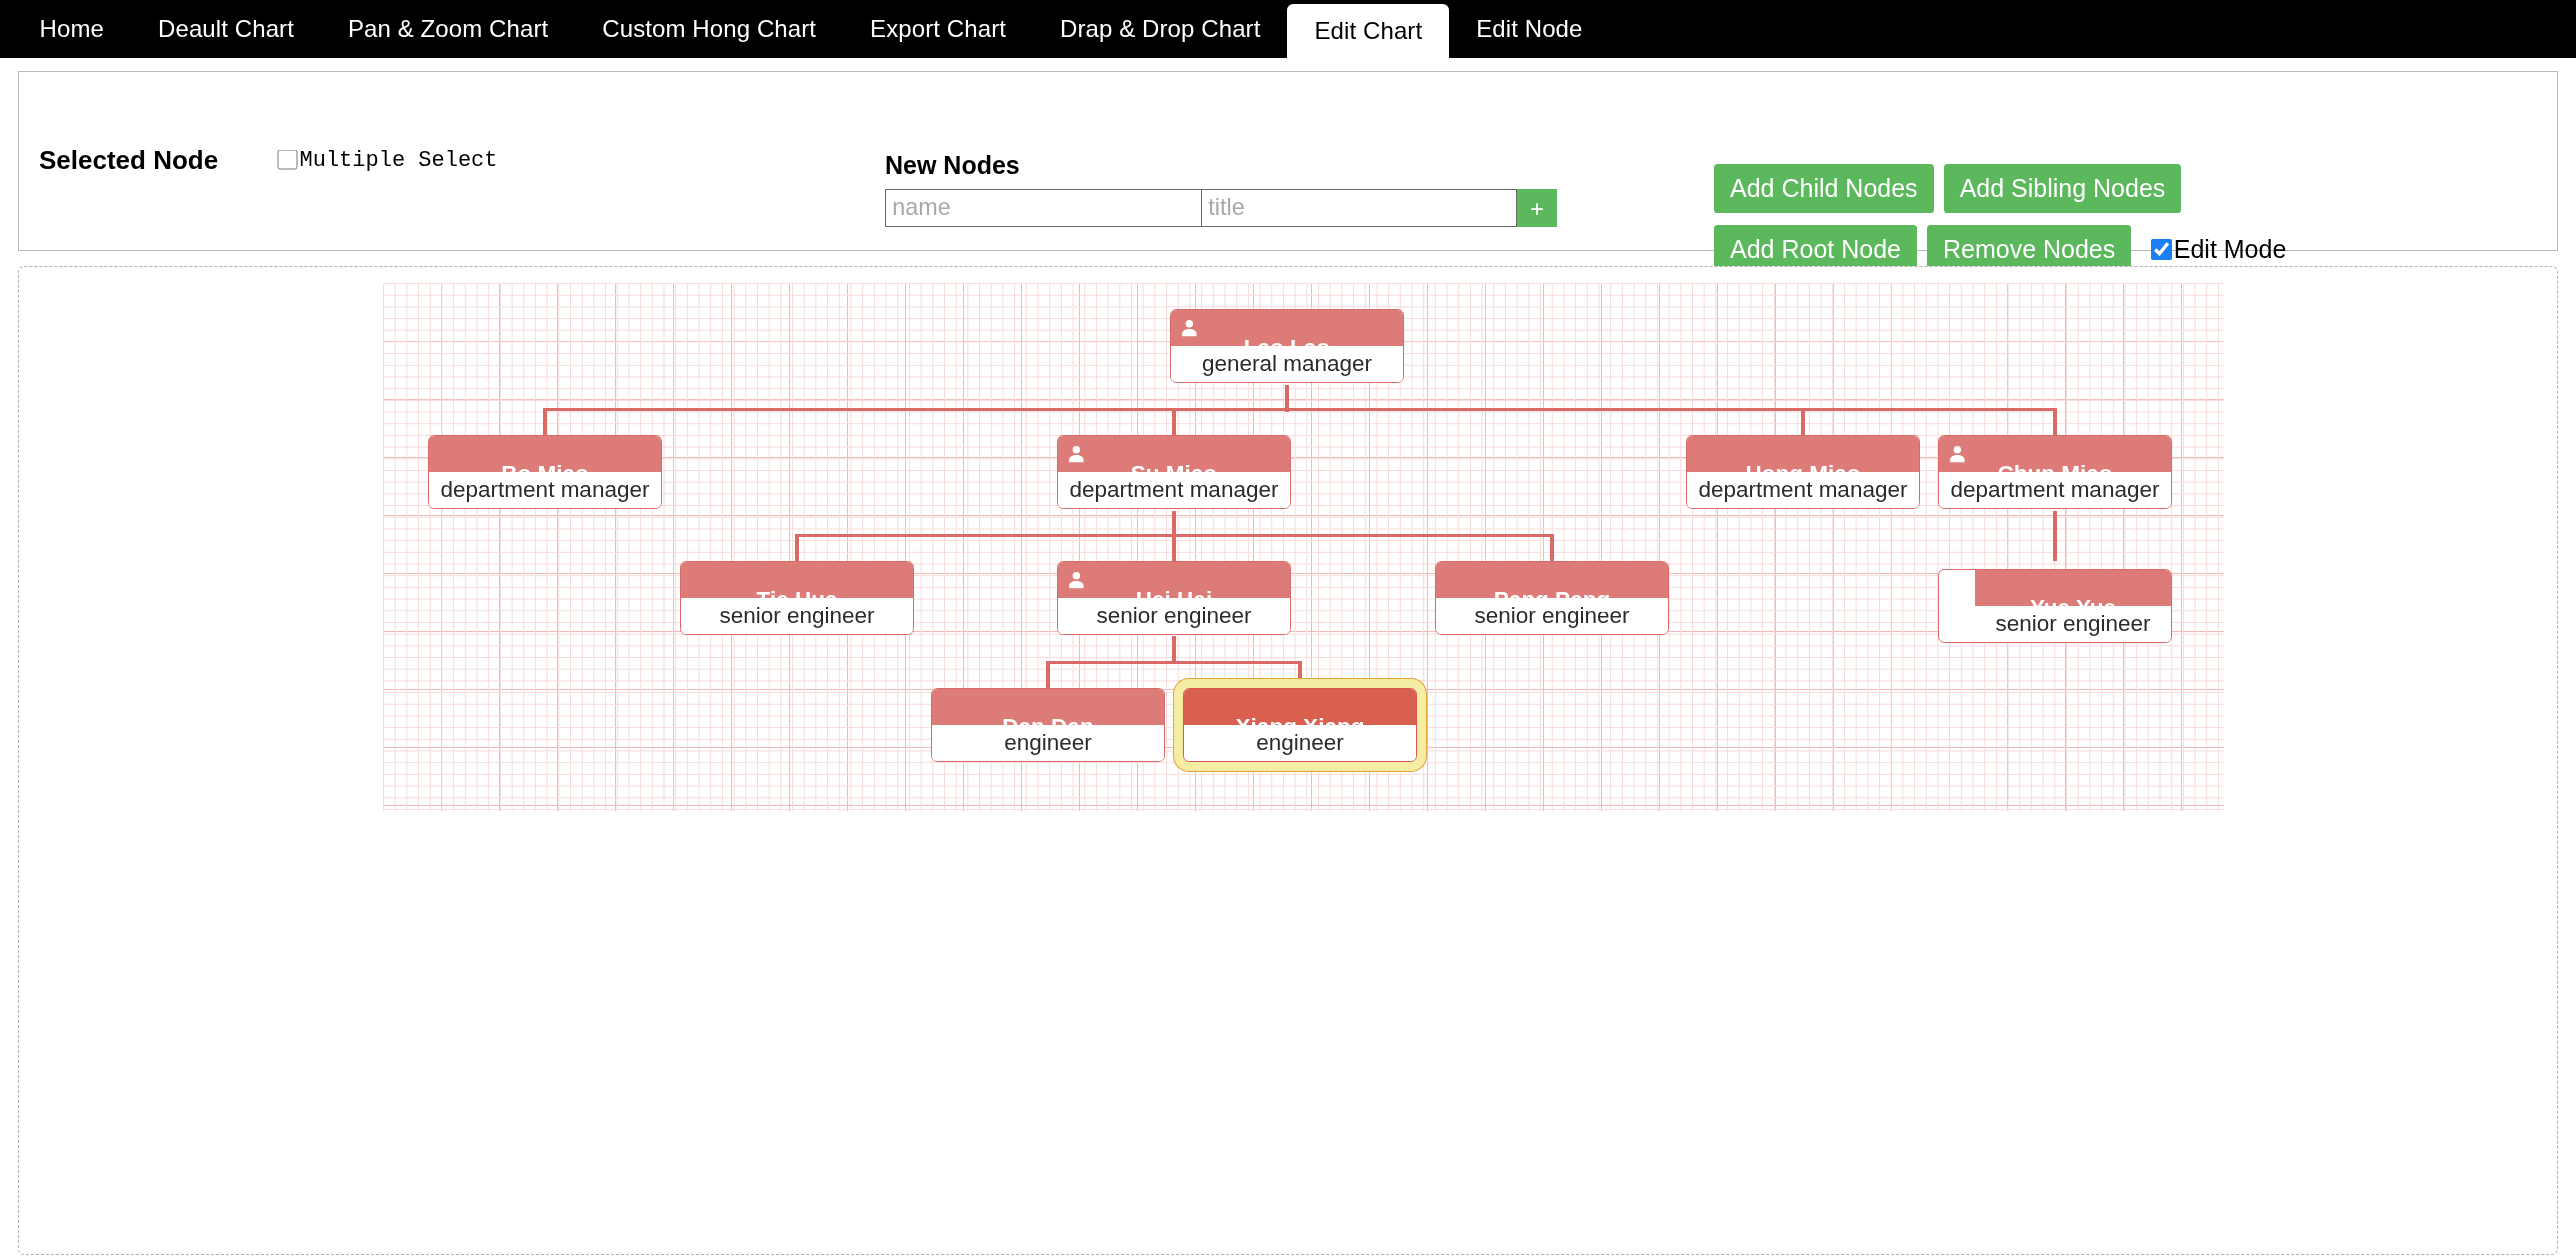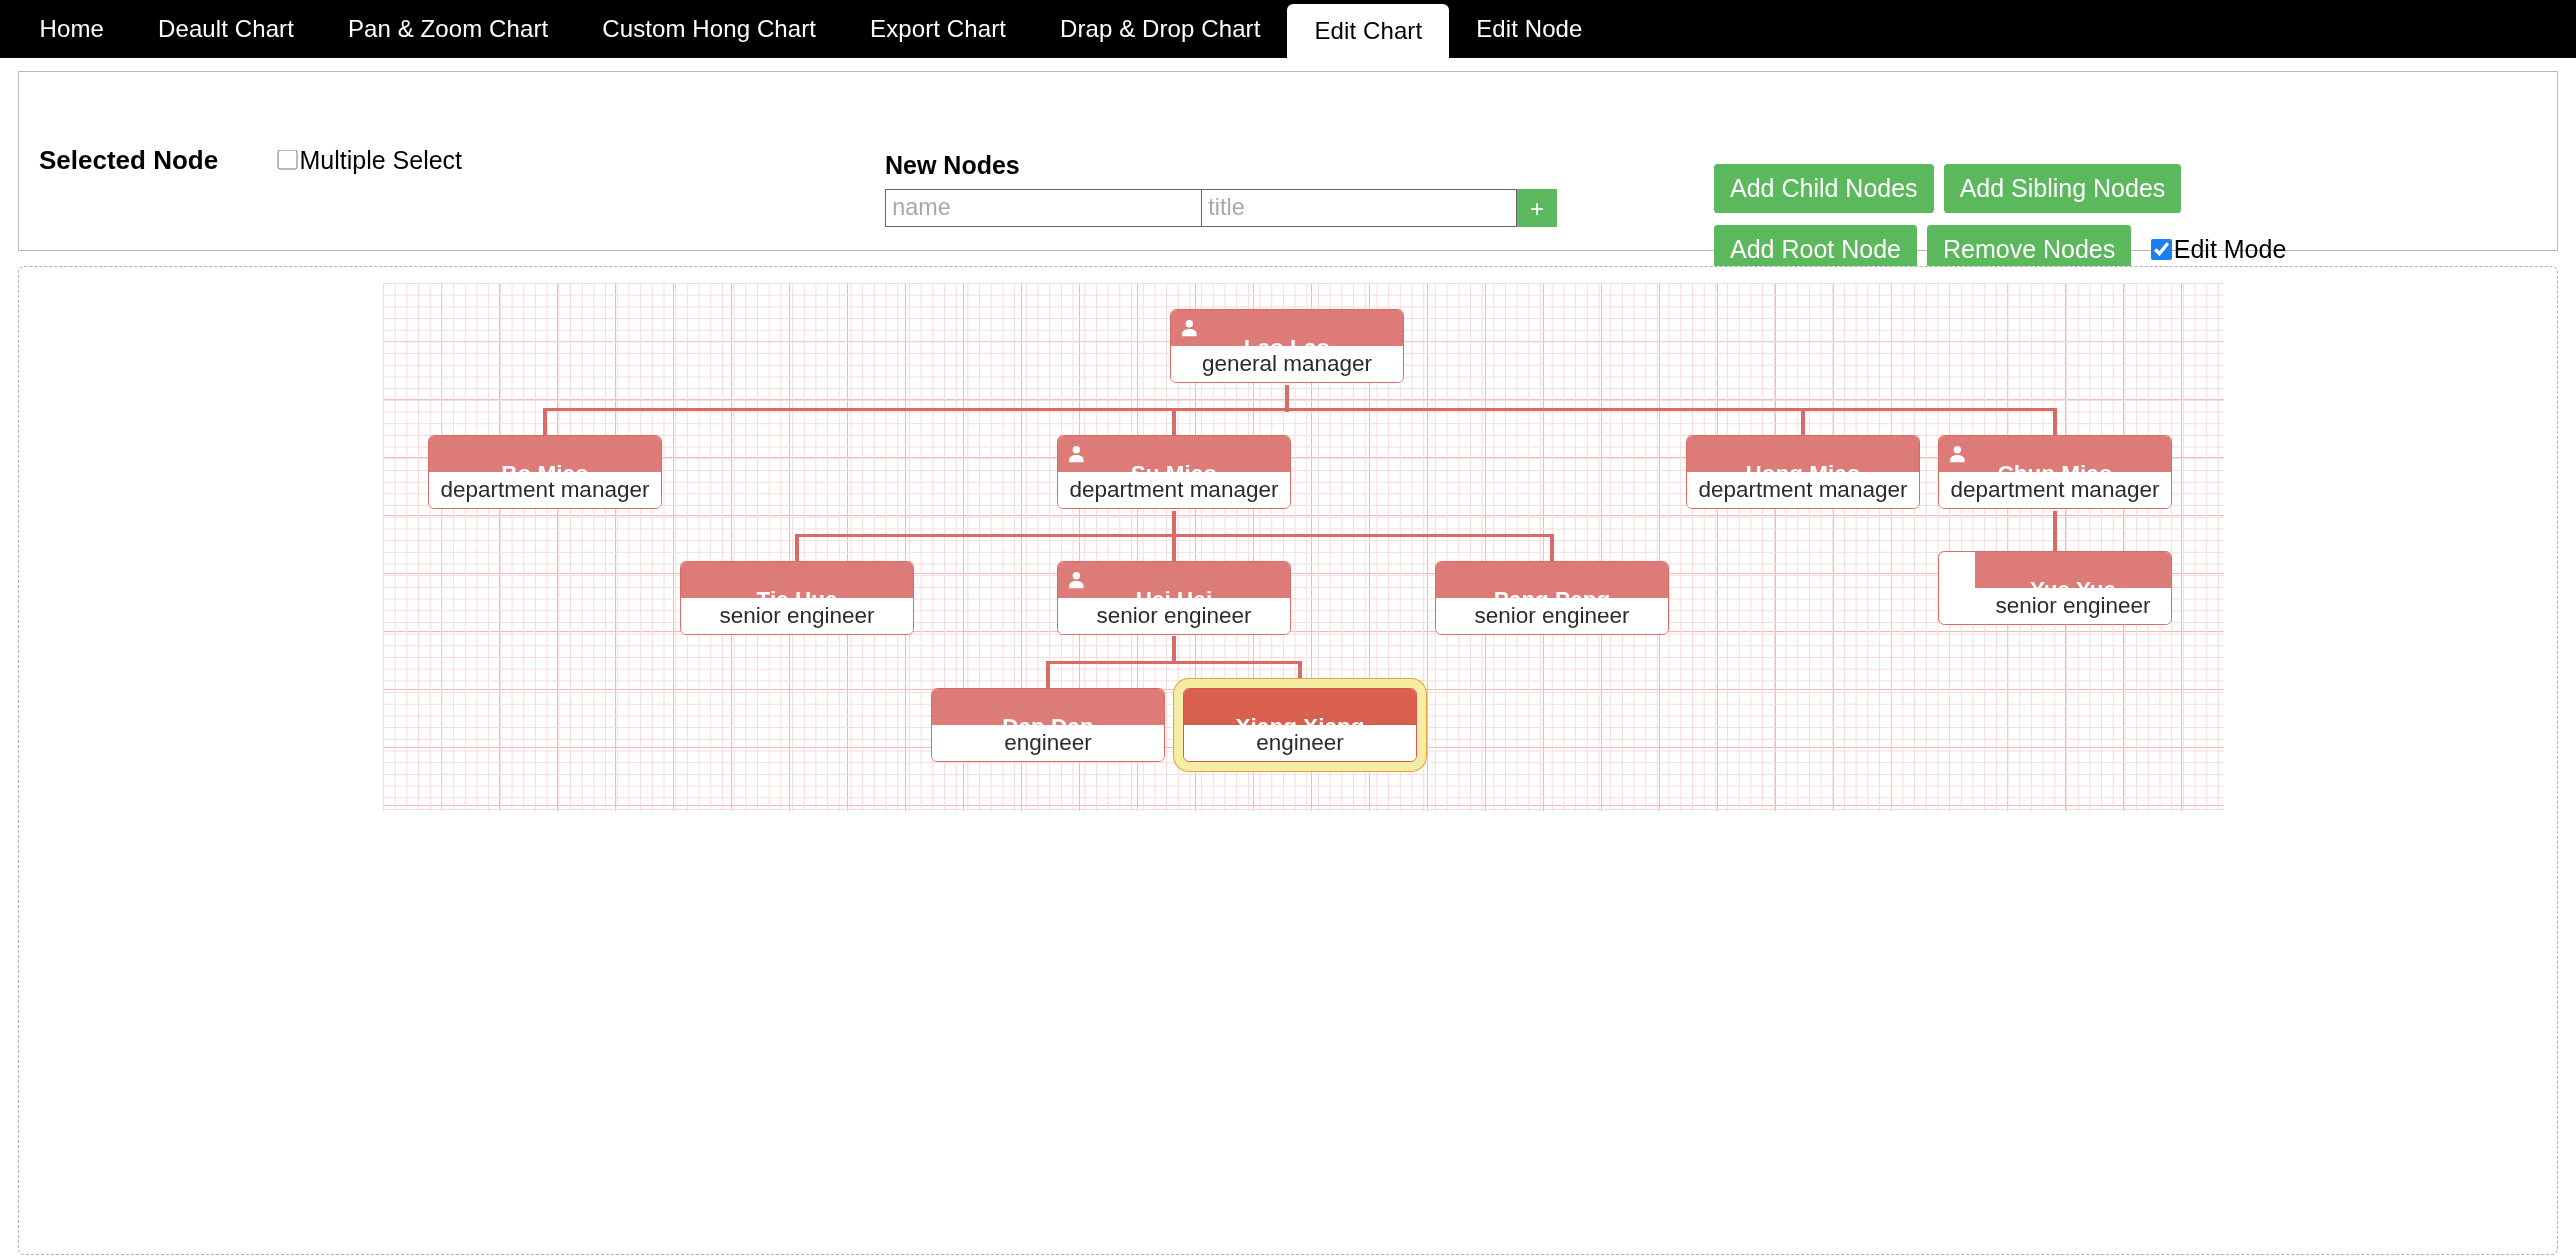--- a/index.html
+++ b/index.html
@@ -61,22 +61,23 @@
     transform: translateY(-50%);
     display: flex;
     align-items: center;
     gap: 1.8px;
   }
   .tb-multi-wrap input[type=checkbox] {
     width: 20.7px; height: 20.7px; margin: 0;
     cursor: pointer;
   }
   .tb-multi-label {
-    font-size: 25px;
+    font-size: 22px;
     color: #000000;
+    font-family: Liberation Mono, monospace;
   }
 
   .tb-newnodes {
     position: absolute;
     left: 866px; top: 79px;
   }
   .tb-newnodes-title {
     font-size: 25px;
     font-weight: bold;
     color: #000000;
@@ -345,21 +346,21 @@
           <span class="node-title">Hei Hei</span>
         </div>
         <div class="node-body">senior engineer</div>
       </div>
       <div class="node" style="left: 1416px; top: 294px;">
         <div class="node-head">
           <span class="node-title">Pang Pang</span>
         </div>
         <div class="node-body">senior engineer</div>
       </div>
-      <div class="node" style="left: 1919px; top: 284px; padding-left: 36px;">
+      <div class="node" style="left: 1919px; top: 302px; padding-left: 36px;">
         <div class="node-head">
           <span class="node-title">Yue Yue</span>
         </div>
         <div class="node-body">senior engineer</div>
       </div>
       <div class="node" style="left: 912px; top: 421px;">
         <div class="node-head">
           <span class="node-title">Dan Dan</span>
         </div>
         <div class="node-body">engineer</div>

